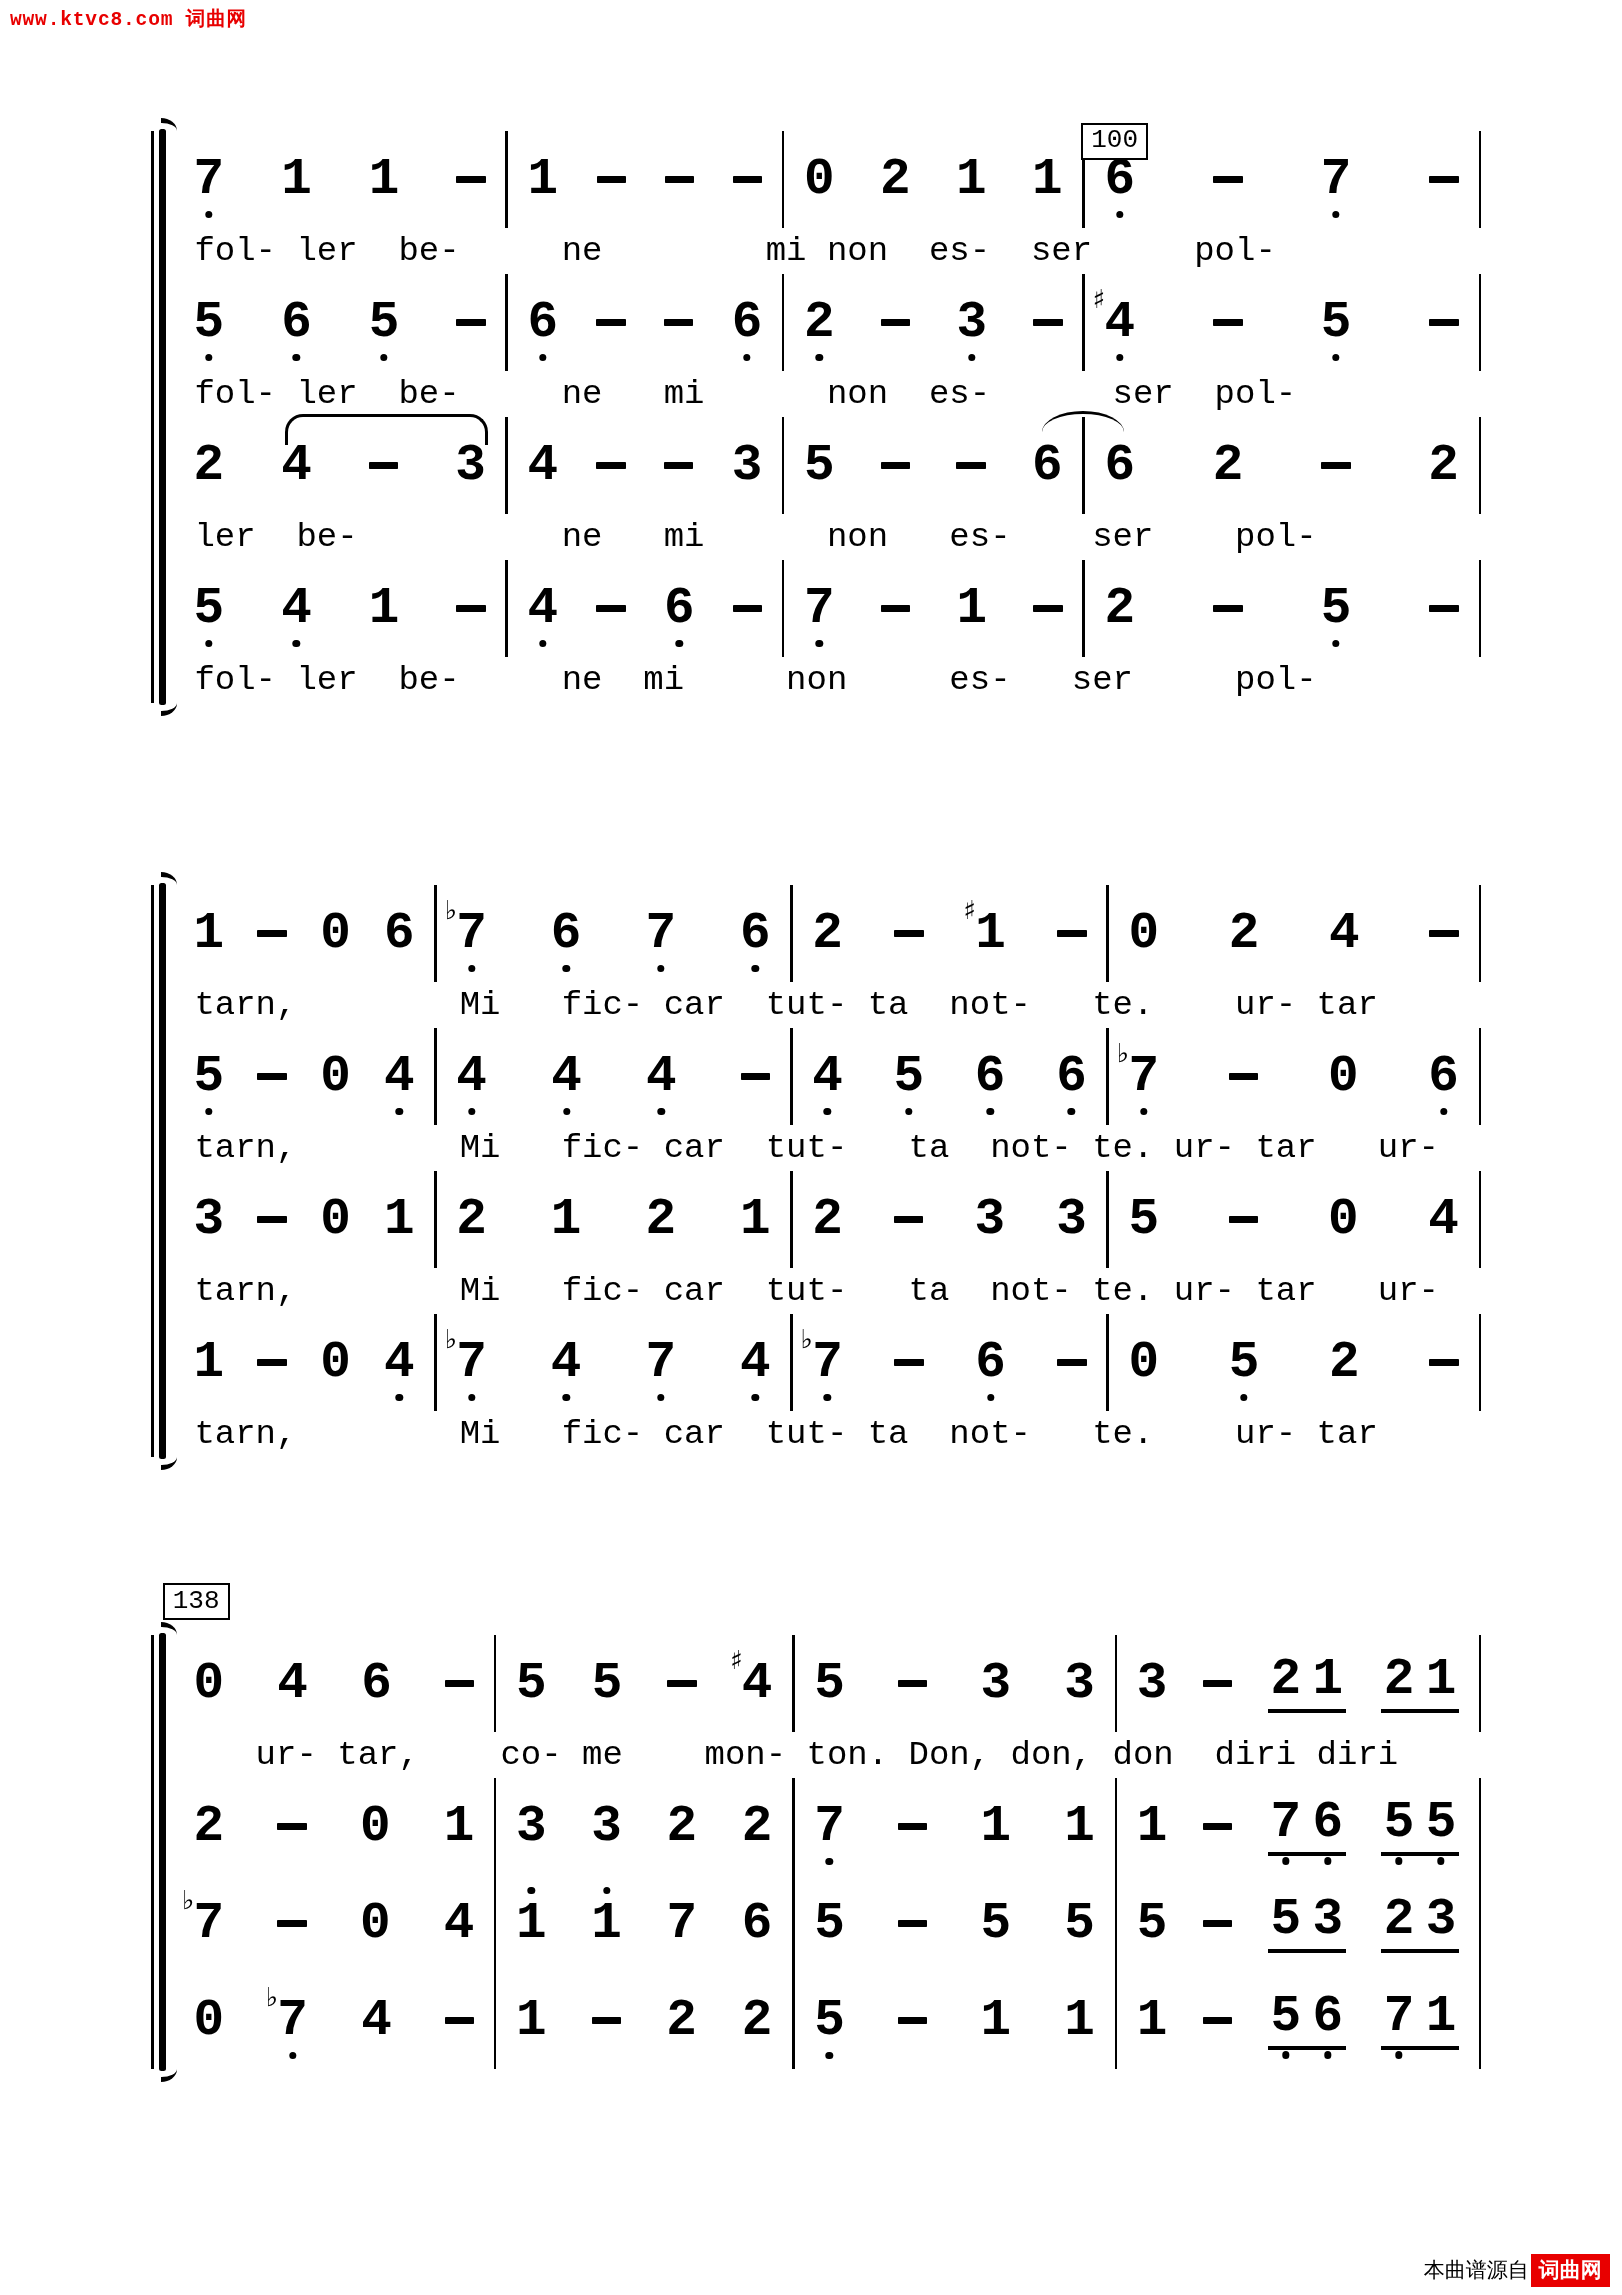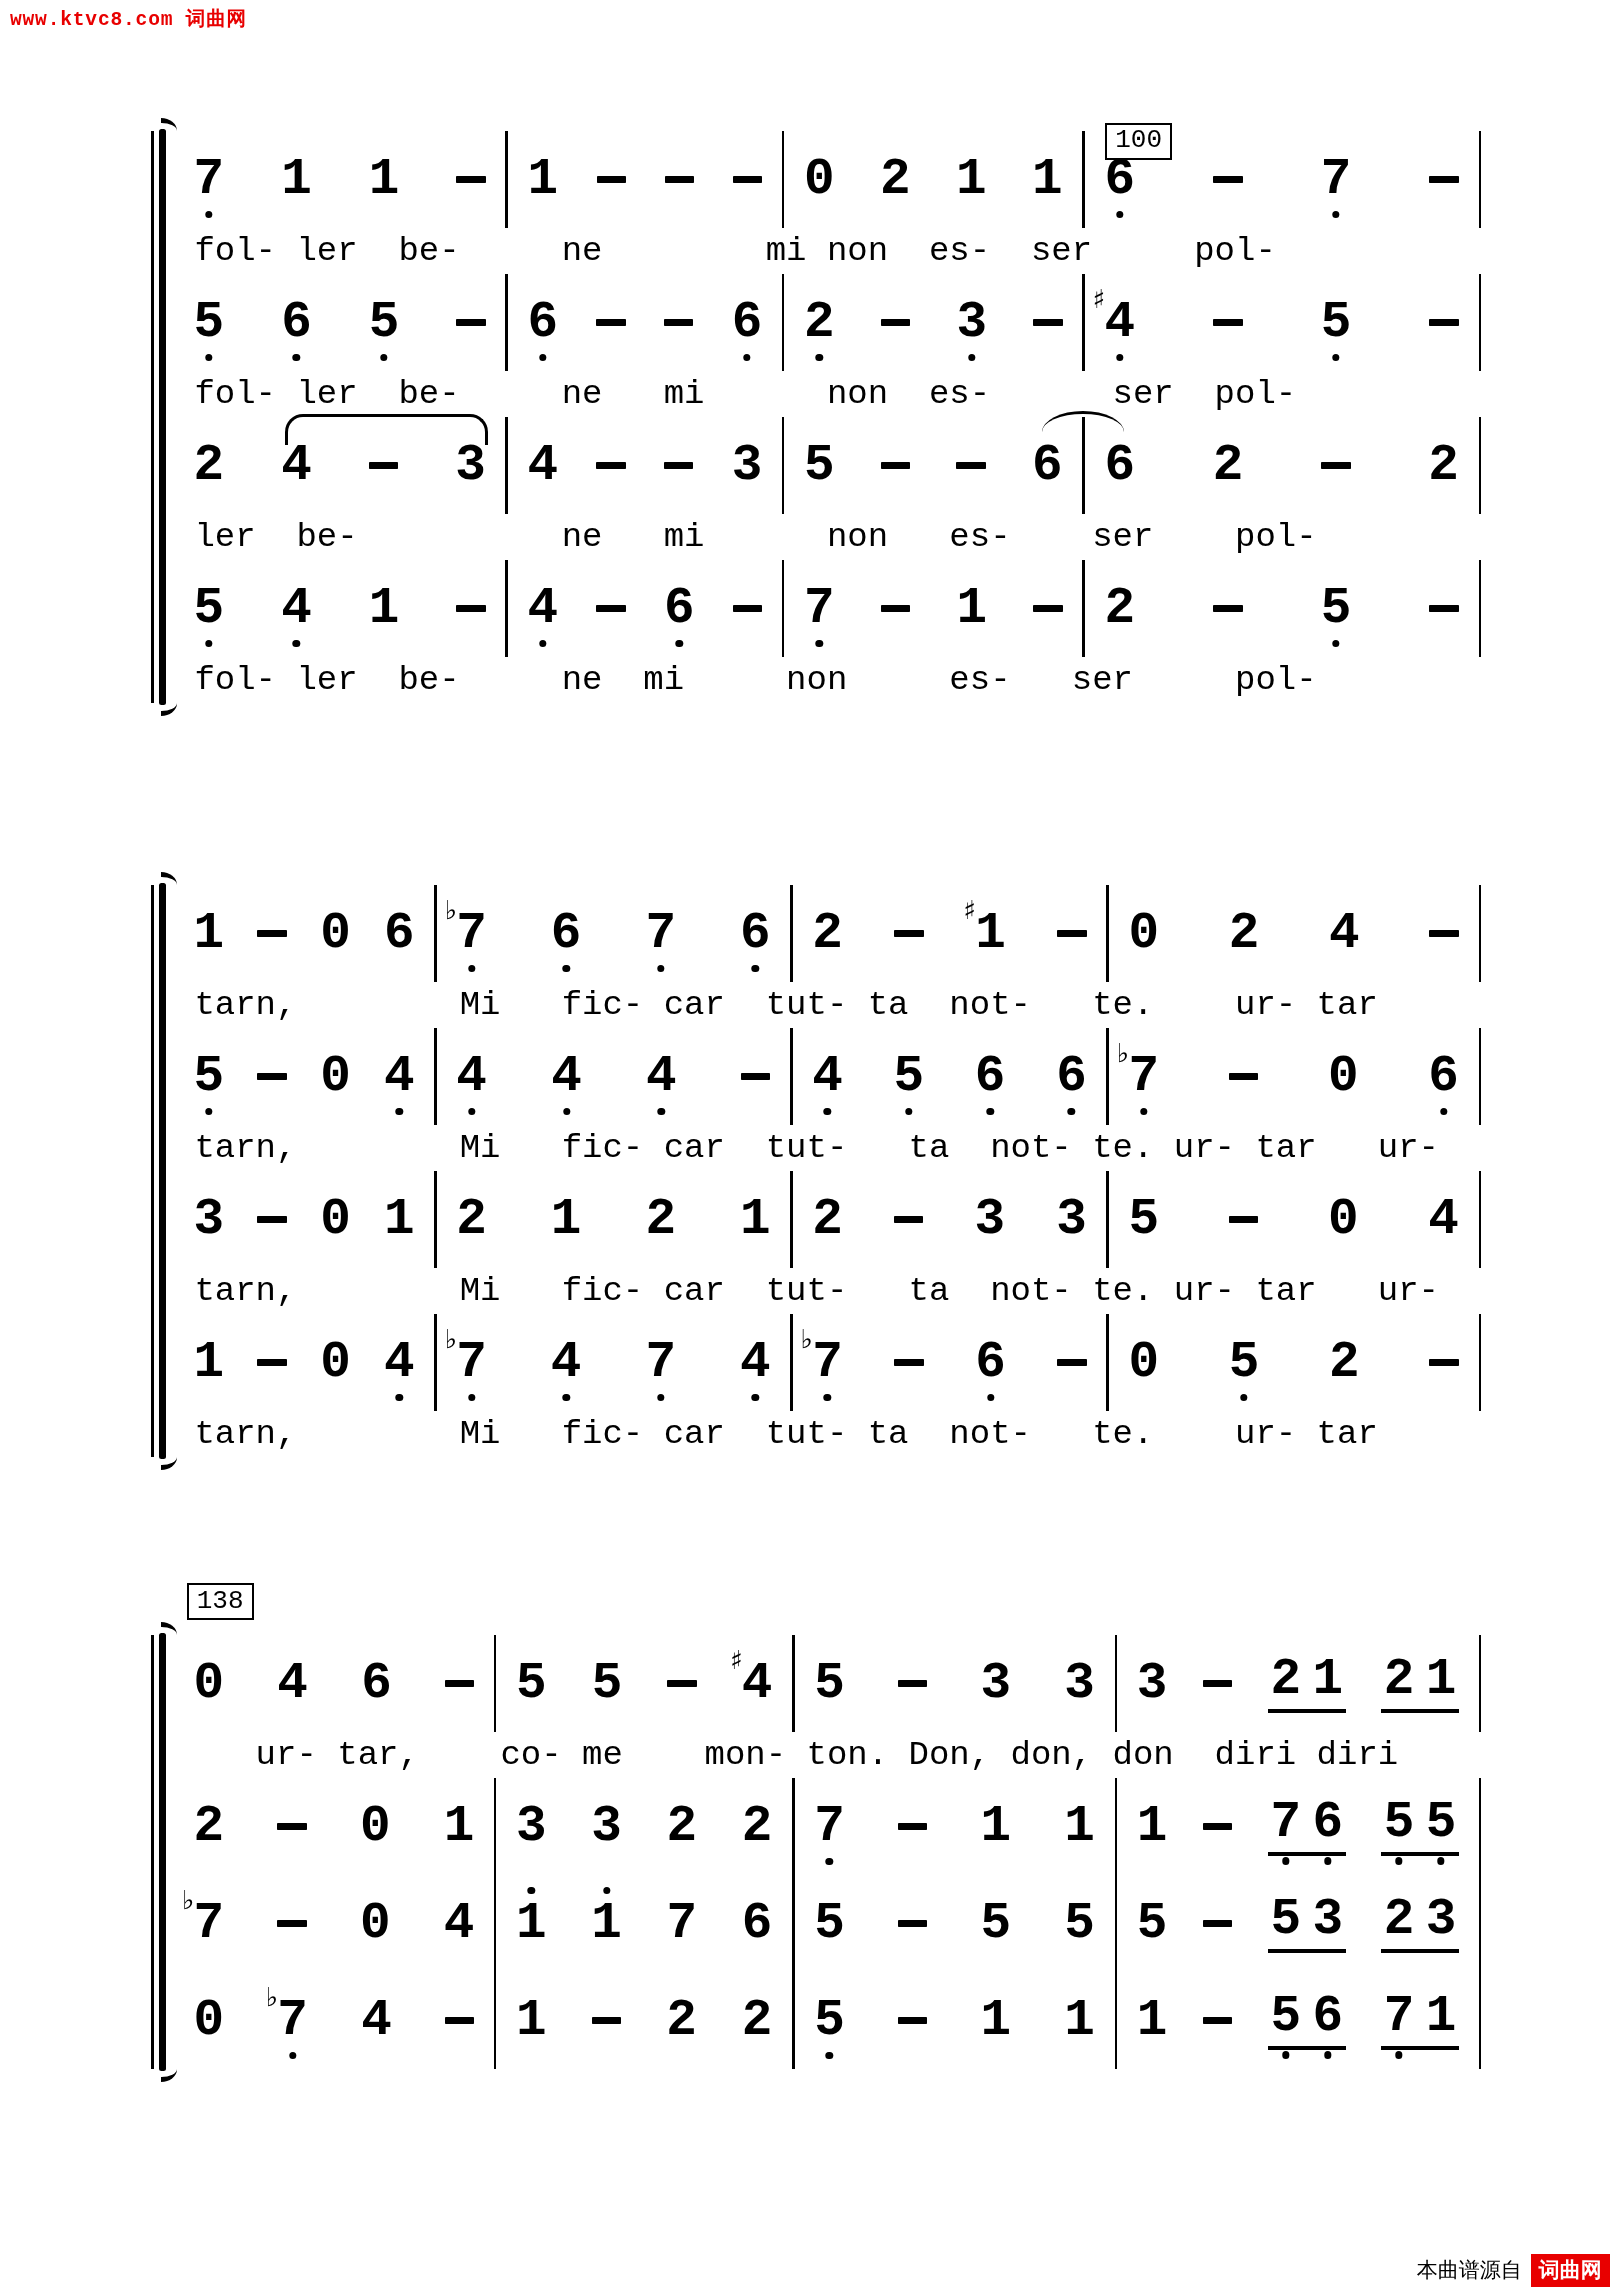--- a/index.html
+++ b/index.html
@@ -35,28 +35,28 @@
     top:calc(100% + 5.7px);width:7.4px;height:7.4px;background:#000;border-radius:50%;}
   .dot-hi{position:absolute;left:50%;transform:translateX(-50%);
     bottom:calc(100% + 4.1px);width:7.4px;height:7.4px;background:#000;border-radius:50%;}
   .beam .dot-lo{top:calc(100% + 9px);}
   .tok.dash{width:29.5px;height:7.4px;background:#000;border-radius:0.8px;}
   .beam{display:inline-flex;gap:11.5px;border-bottom:4.9px solid #000;
     padding:0 2.5px 3.3px;flex:none;}
   .lyrics{margin:0;font-size:34px;line-height:46px;height:46px;white-space:pre;
     font-family:"Liberation Mono",monospace;}
   .rehearsal{position:absolute;border:2.5px solid #000;padding:1.6px 8.2px;
-    font-size:26px;line-height:1.15;background:#fff;z-index:3;margin-left:24px;}
+    font-size:26px;line-height:1.15;background:#fff;z-index:3;}
   .arc{position:absolute;z-index:1;}
   .arc.slur{border:3.3px solid #000;border-bottom:none;
     border-radius:18px 18px 0 0;height:28px;top:-3.3px;}
   .arc.tie{border-top:3.3px solid #000;
     border-radius:50% 50% 0 0 / 100% 100% 0 0;height:18px;top:-6.5px;}
   .wm-bottom{position:absolute;right:13px;bottom:8.2px;font-size:21px;
-    display:flex;align-items:center;gap:9px;}
+    display:flex;align-items:center;gap:2px;}
   .wm-brand{color:#fff;padding:2.5px 8.2px;font-weight:bold;}
 </style>
 </head>
 <body>
 
 <div class="wm-top" style="color: rgb(232, 0, 0);">www.ktvc8.com 词曲网</div>
 
 <div id="score">
     <div class="system sys-0">
       <div class="bracket">

